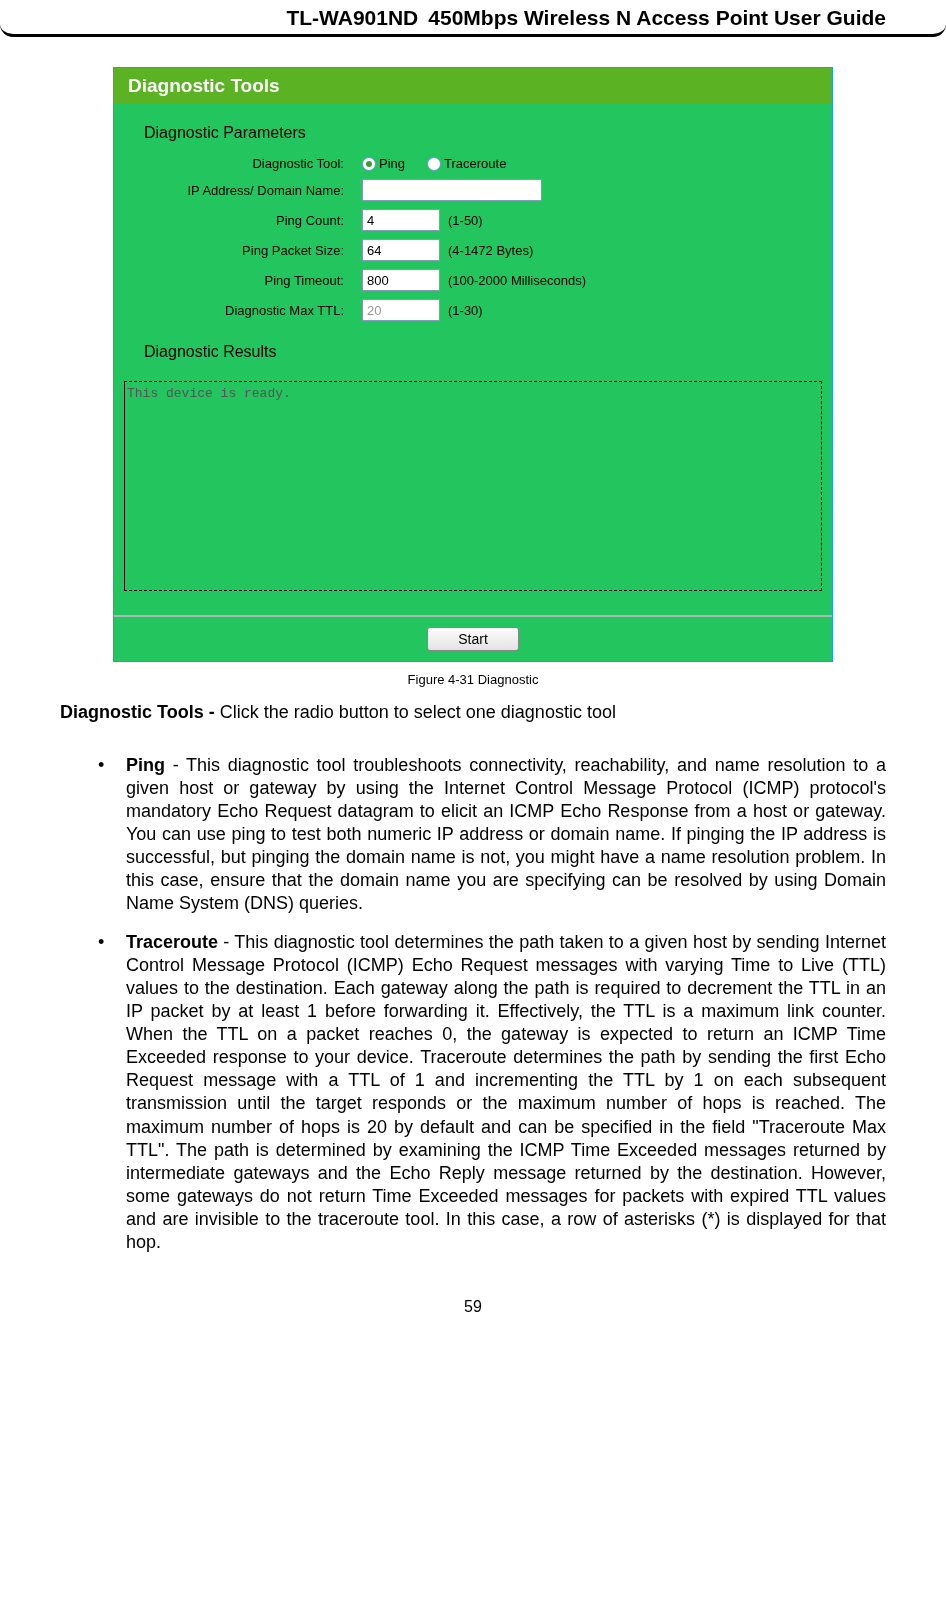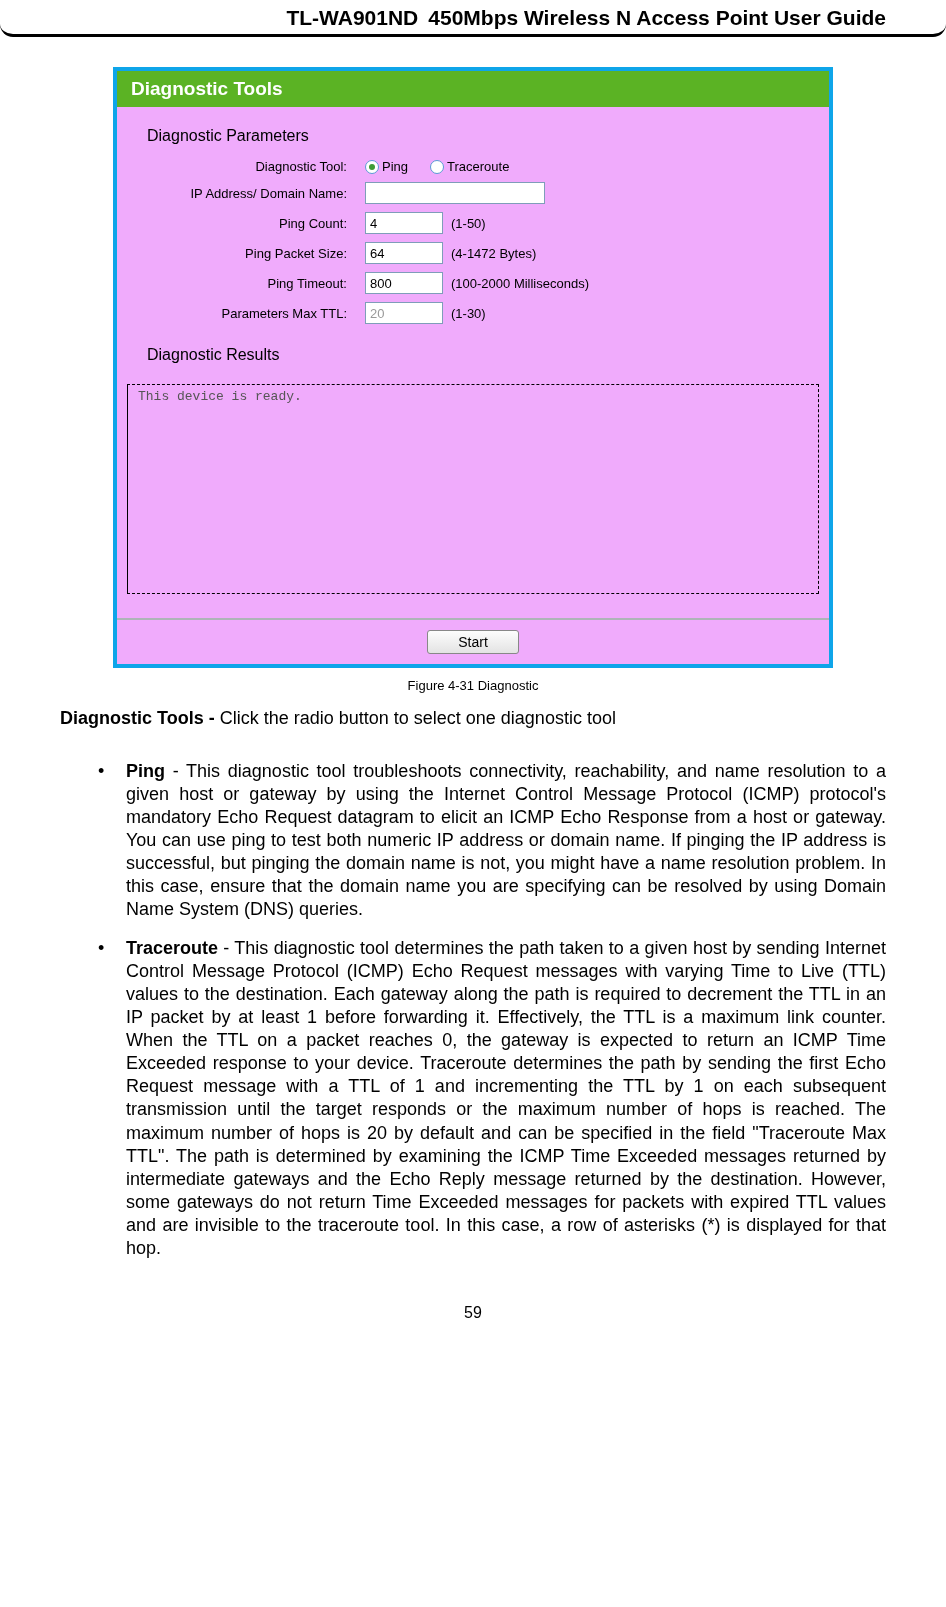--- a/index.html
+++ b/index.html
@@ -26,22 +26,22 @@
   .header-title {
     font-weight: bold;
     font-size: 21px;
   }
   .page {
     padding: 30px 60px 30px 60px;
   }
   .ui-panel {
     width: 720px;
     margin: 0 auto 10px auto;
-    border: 4px solid #0ea5e9;
-    background: #f0abfc;
+    border: 1px solid #0ea5e9;
+    background: #22c55e;
   }
   .ui-titlebar {
     background: #5bb324;
     color: #fff;
     font-weight: bold;
     font-size: 19px;
     padding: 7px 14px;
     font-family: Arial, sans-serif;
   }
   .ui-body {
@@ -108,21 +108,21 @@
     height: 6px;
     background: #3d9b35;
     border-radius: 50%;
   }
   .radio-wrap { display: inline-flex; align-items: center; margin-right: 14px; }
   .results-box {
     margin: 6px 10px 24px 10px;
     border: 1px dashed #000;
     border-left: 1px solid #000;
     height: 210px;
-    padding: 4px 10px;
+    padding: 4px 2px;
     font-family: "Courier New", monospace;
     font-size: 13px;
     color: #555;
   }
   .btn-row {
     border-top: 2px solid #aeb4b8;
     padding: 10px 0;
     text-align: center;
   }
   .btn {
@@ -220,21 +220,21 @@
 
       <div class="form-row">
         <div class="form-label">Ping Timeout:</div>
         <div class="form-field">
           <input type="text" class="small" value="800" style="">
           <span>(100-2000 Milliseconds)</span>
         </div>
       </div>
 
       <div class="form-row">
-        <div class="form-label">Parameters Max TTL:</div>
+        <div class="form-label">Diagnostic Max TTL:</div>
         <div class="form-field">
           <input type="text" class="small disabled" disabled="" value="20" style="">
           <span>(1-30)</span>
         </div>
       </div>
 
       <div class="section-head" style="padding-top:14px;">Diagnostic Results</div>
 
       <div class="results-box">
         <span>This device is ready.</span>

